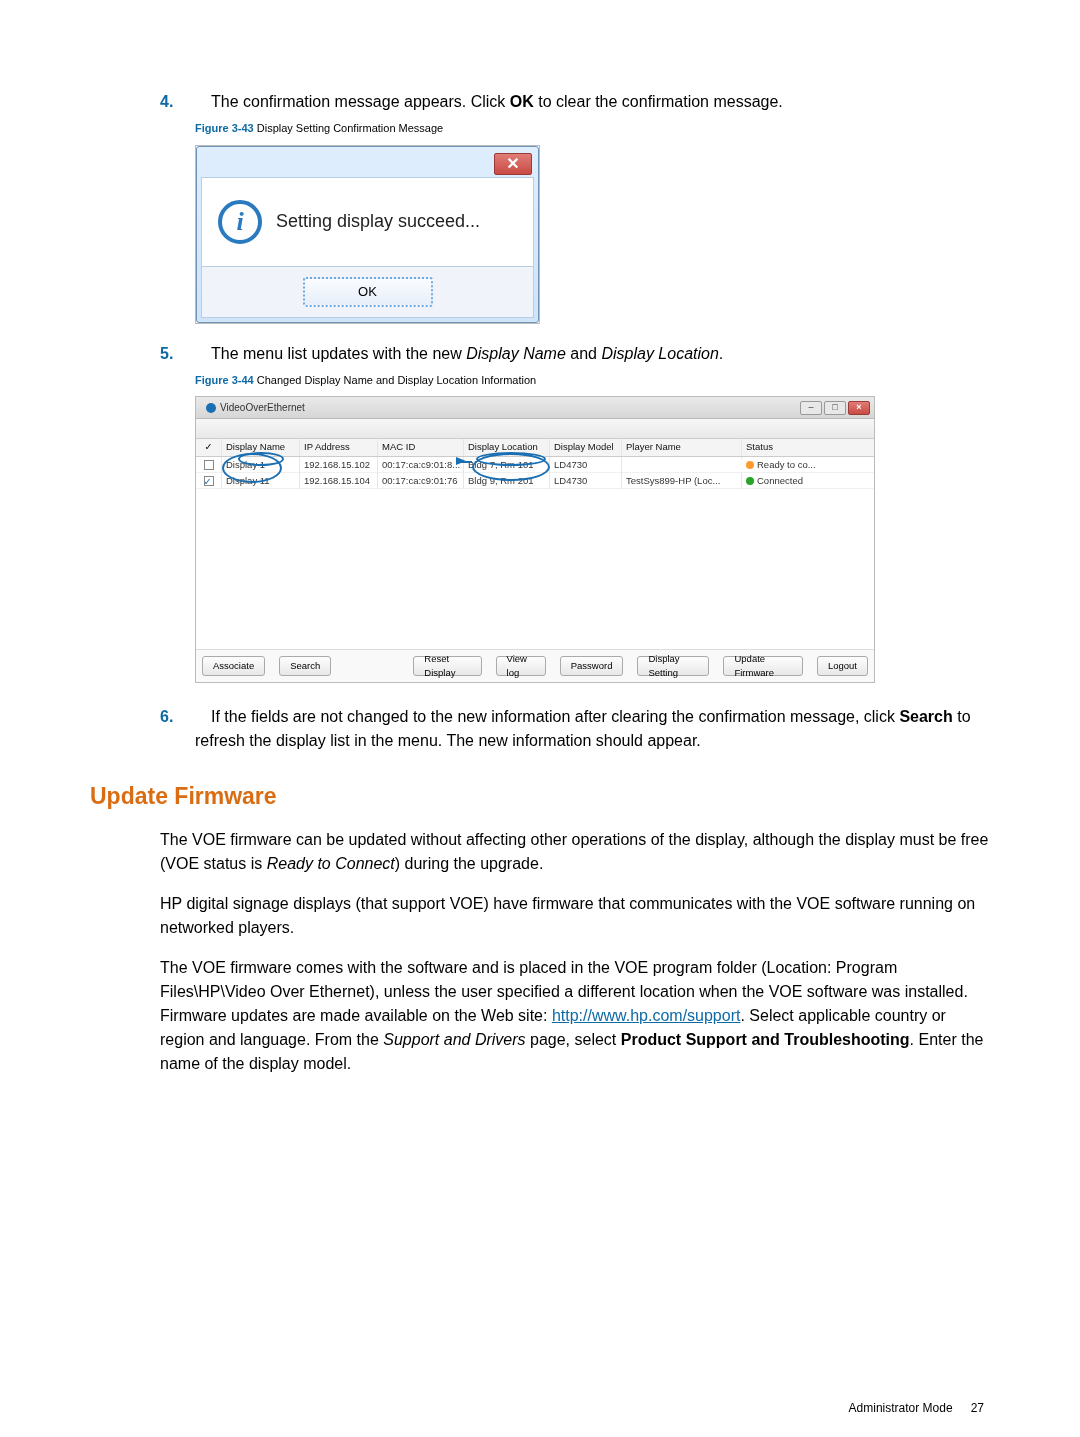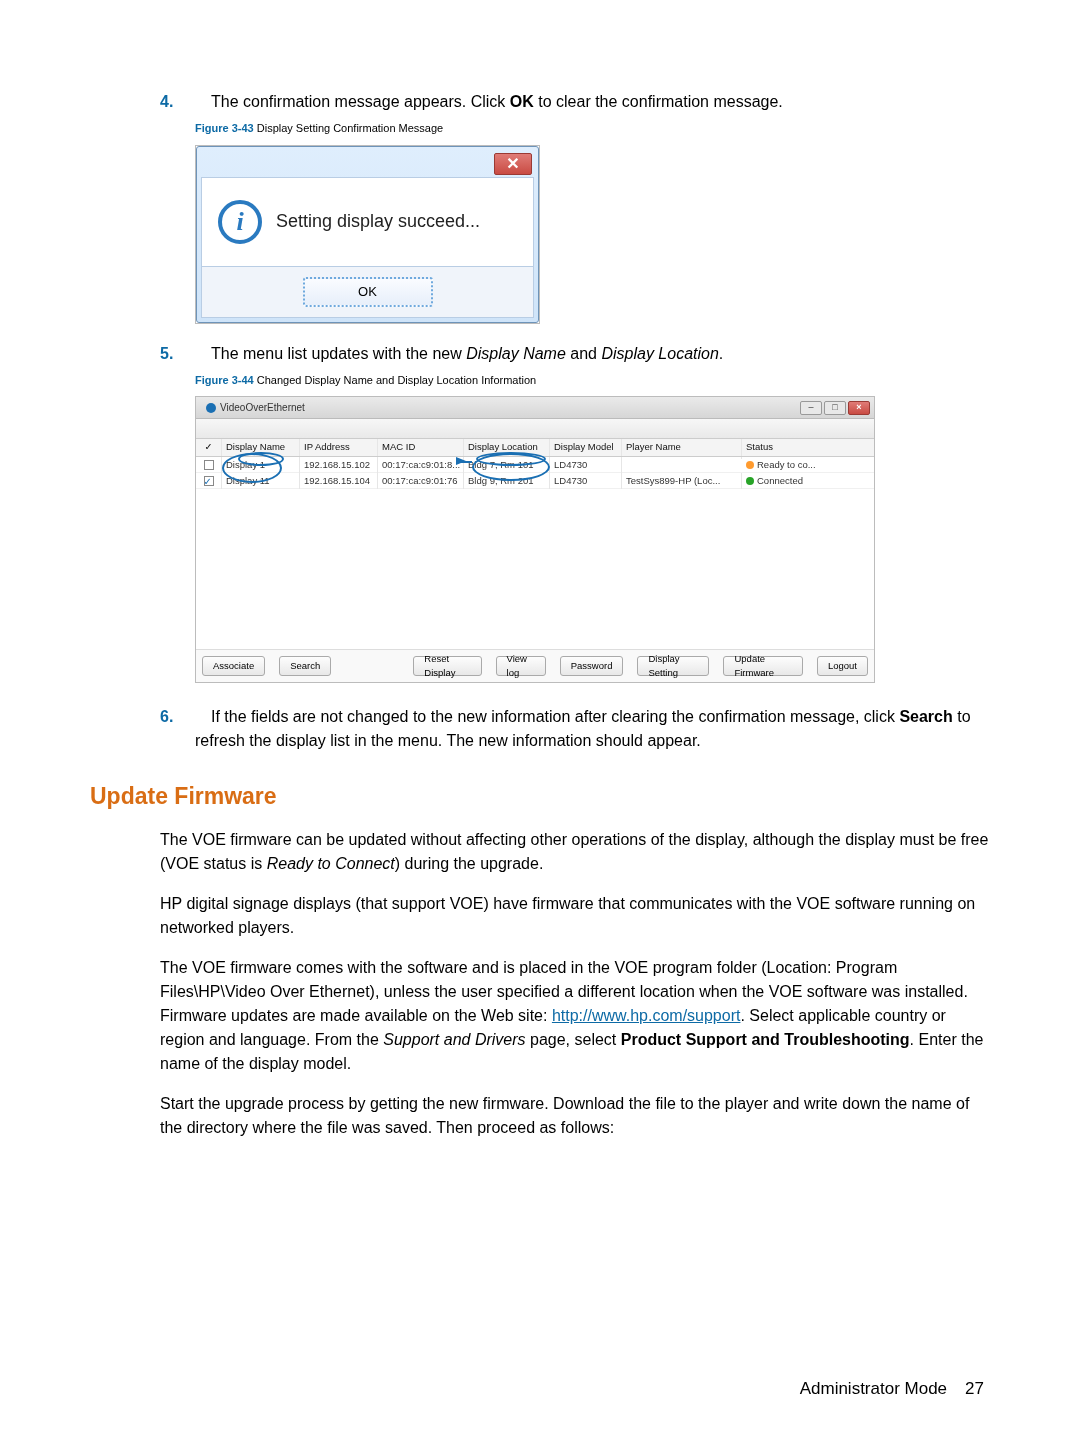--- a/index.html
+++ b/index.html
@@ -258,23 +258,23 @@
     font-size: 23px;
     margin: 26px 0 14px 0;
   }
   .para {
     margin: 0 0 16px 70px;
     font-size: 16px;
   }
   a.link { color: #0d6aa5; text-decoration: underline; }
   .footer {
     position:absolute;
-    bottom:36px;
+    bottom:20px;
     right:96px;
-    font-size:17px;
+    font-size:12px;
   }
   .footer-sep { display:inline-block; width:18px; }
   .app-table-outer { position:relative; }
   .hp-icon { width:10px;height:10px;border-radius:50%;background:#1a6fb3;display:inline-block;margin-right:4px;vertical-align:middle; }
 </style>
 </head>
 <body>
 
 <div class="page">
 
@@ -406,19 +406,18 @@
   <p class="para">
     <span>The VOE firmware can be updated without affecting other operations of the display, although the display must be free (VOE status is </span><span class="italic">Ready to Connect</span><span>) during the upgrade.</span>
   </p>
 
   <p class="para">HP digital signage displays (that support VOE) have firmware that communicates with the VOE software running on networked players.</p>
 
   <p class="para">
     <span>The VOE firmware comes with the software and is placed in the VOE program folder (Location: Program Files\HP\Video Over Ethernet), unless the user specified a different location when the VOE software was installed. Firmware updates are made available on the Web site: </span><a class="link">http://www.hp.com/support</a><span>. Select applicable country or region and language. From the </span><span class="italic">Support and Drivers</span><span> page, select </span><span class="bold">Product Support and Troubleshooting</span><span>. Enter the name of the display model.</span>
   </p>
 
-  <p class="para">Start the upgrade process by getting the new firmware. Download the file to the player and write down the name of the directory where the file was saved. Then proceed as follows:</p>
 
 </div>
 
 <div class="footer">
   <span>Administrator Mode</span><span class="footer-sep"></span><span>27</span>
 </div>
 
 </body></html>

